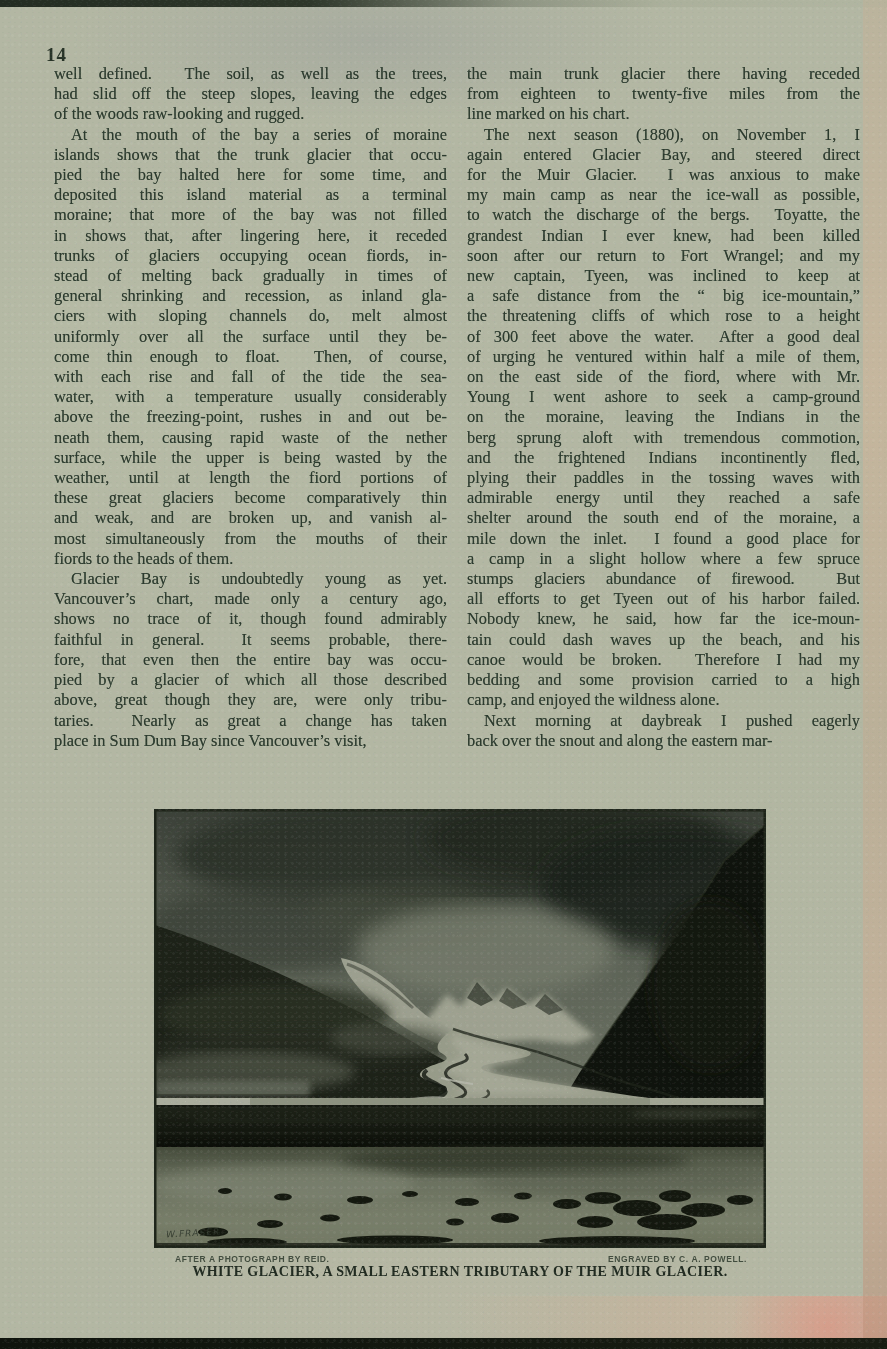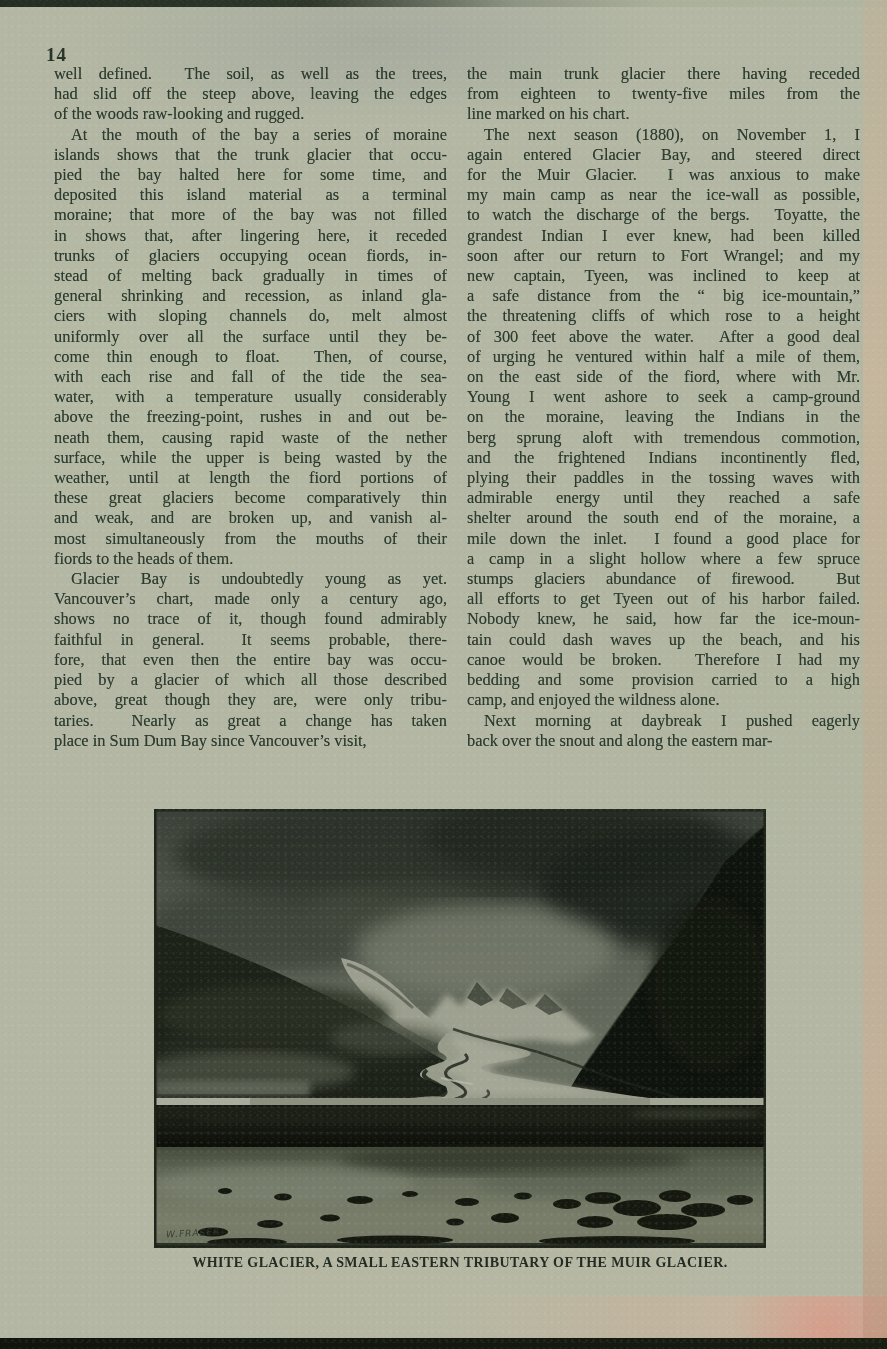--- a/index.html
+++ b/index.html
@@ -68,40 +68,40 @@
     font-family:"DejaVu Sans", sans-serif;font-style:italic;
     font-size:9px;letter-spacing:1px;color:#2e362a;opacity:.9;transform:rotate(-3deg);
   }
   .credits{
     display:flex;justify-content:space-between;
     padding:7px 18px 0 20px;
     font-family:"Liberation Sans", sans-serif;font-weight:700;
     font-size:8.5px;letter-spacing:.6px;color:#414c3e;
   }
   figcaption{
-    margin-top:8px;text-align:center;
+    text-align:center;
     font-size:14px;font-weight:700;letter-spacing:.4px;color:#212b21;
   }
 </style>
 </head>
 <body>
 
 <div class="wash"></div>
 <div class="edge-top"></div>
 <div class="edge-right"></div>
 <div class="blotch-bottom"></div>
 <div class="edge-bottom"></div>
 
 <div class="page-number">14</div>
 
 <div class="columns">
   <div class="col">
       <div class="para">
         <div class="line">well defined.  The soil, as well as the trees,</div>
-        <div class="line">had slid off the steep above, leaving the edges</div>
+        <div class="line">had slid off the steep slopes, leaving the edges</div>
         <div class="line last">of the woods raw-looking and rugged.</div>
       </div>
       <div class="para">
         <div class="line indent">At the mouth of the bay a series of moraine</div>
         <div class="line">islands shows that the trunk glacier that occu-</div>
         <div class="line">pied the bay halted here for some time, and</div>
         <div class="line">deposited this island material as a terminal</div>
         <div class="line">moraine; that more of the bay was not filled</div>
         <div class="line">in shows that, after lingering here, it receded</div>
         <div class="line">trunks of glaciers occupying ocean fiords, in-</div>
@@ -289,16 +289,20 @@
         <ellipse cx="462" cy="431" rx="78" ry="5"></ellipse>
         <ellipse cx="92" cy="432" rx="40" ry="4"></ellipse>
       </g>
       <rect x="0" y="433" width="610" height="4" fill="#2a3023" opacity=".85"></rect>
 
       <rect width="610" height="437" filter="url(#grain)" opacity=".22"></rect>
       <rect x="0.75" y="0.75" width="608.5" height="435.5" fill="none" stroke="#1e2419" stroke-width="1.5"></rect>
     </svg>
     <span class="sig">W.FRASER</span>
   </div>
+  <div class="credits">
+    <span>AFTER A PHOTOGRAPH BY REID.</span>
+    <span>ENGRAVED BY C. A. POWELL.</span>
+  </div>
   <figcaption>WHITE GLACIER, A SMALL EASTERN TRIBUTARY OF THE MUIR GLACIER.</figcaption>
 </figure>
 
 <div class="noise"></div>
 
 </body></html>

